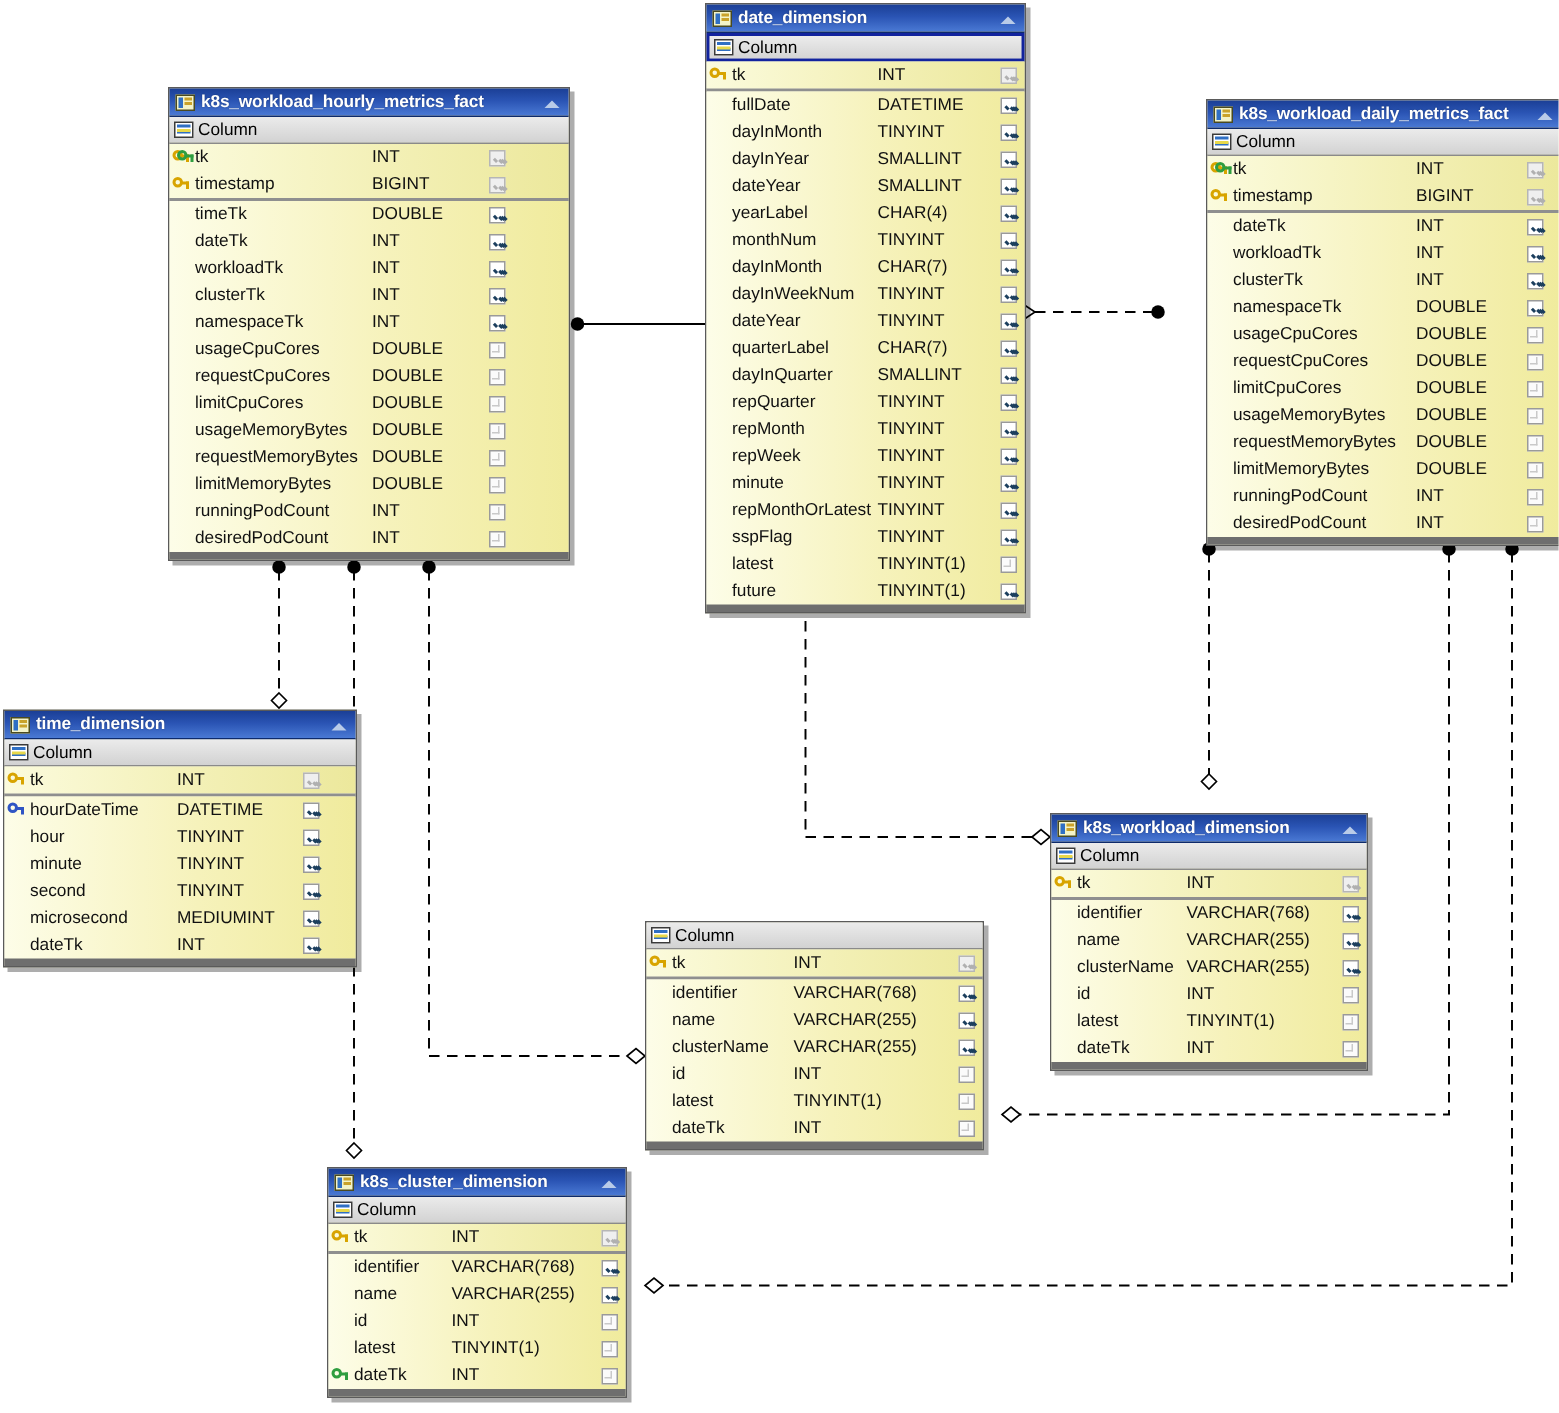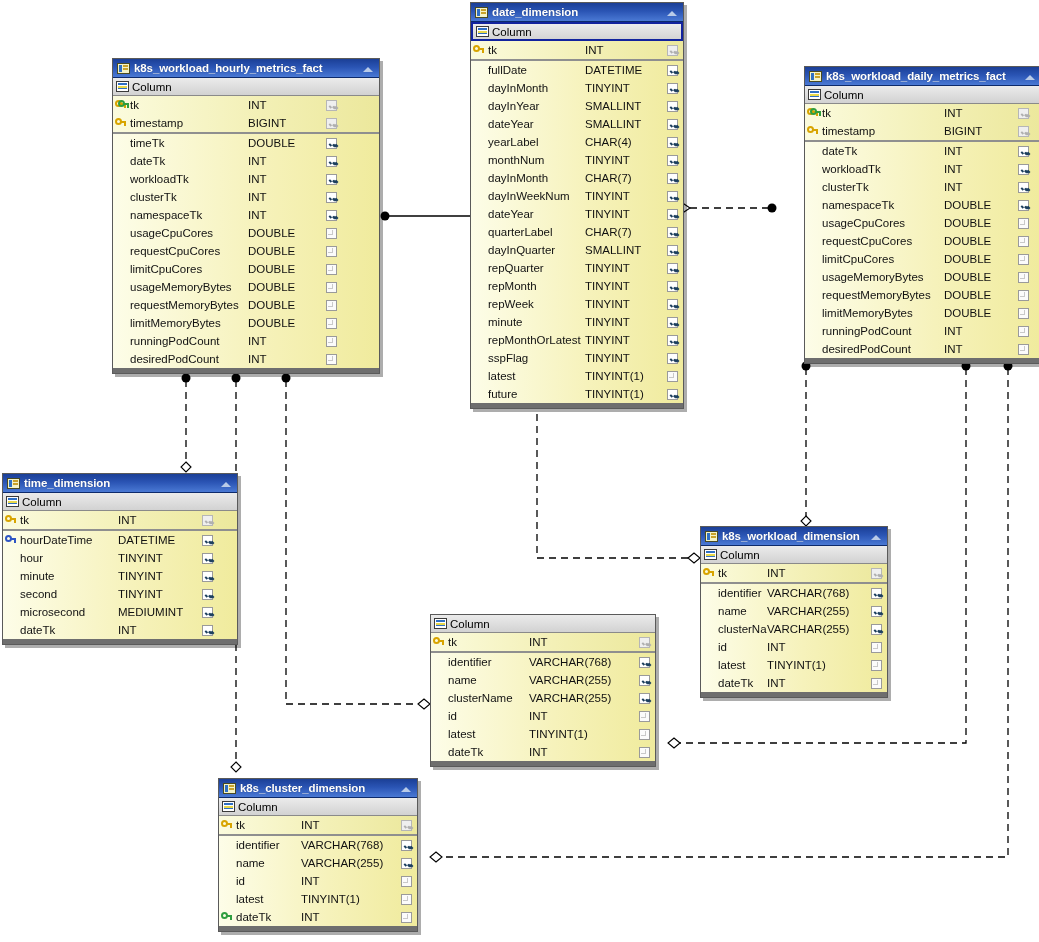--- a/index.html
+++ b/index.html
@@ -710,21 +710,21 @@
             <span class="kc"></span>
             <span class="nm" style="max-width:98px">dateTk</span>
             <span class="ty" style="width:78px">INT</span>
             <span class="ck">
               <span class="cb on"></span>
             </span>
           </div>
         </div>
         <div class="bottomedge"></div>
       </div>
-      <div class="tbl" style="left: 700px; top: 526px; width: 188px;">
+      <div class="tbl" style="left: 700px; top: 542px; width: 212px;">
         <div class="titlebar">
           <span class="tico"></span>
           <span class="ttxt">k8s_workload_dimension</span>
           <span class="chev"></span>
         </div>
         <div class="colbar">
           <span class="cico"></span>
           <span class="ctxt">Column</span>
         </div>
         <div class="pkblock">

